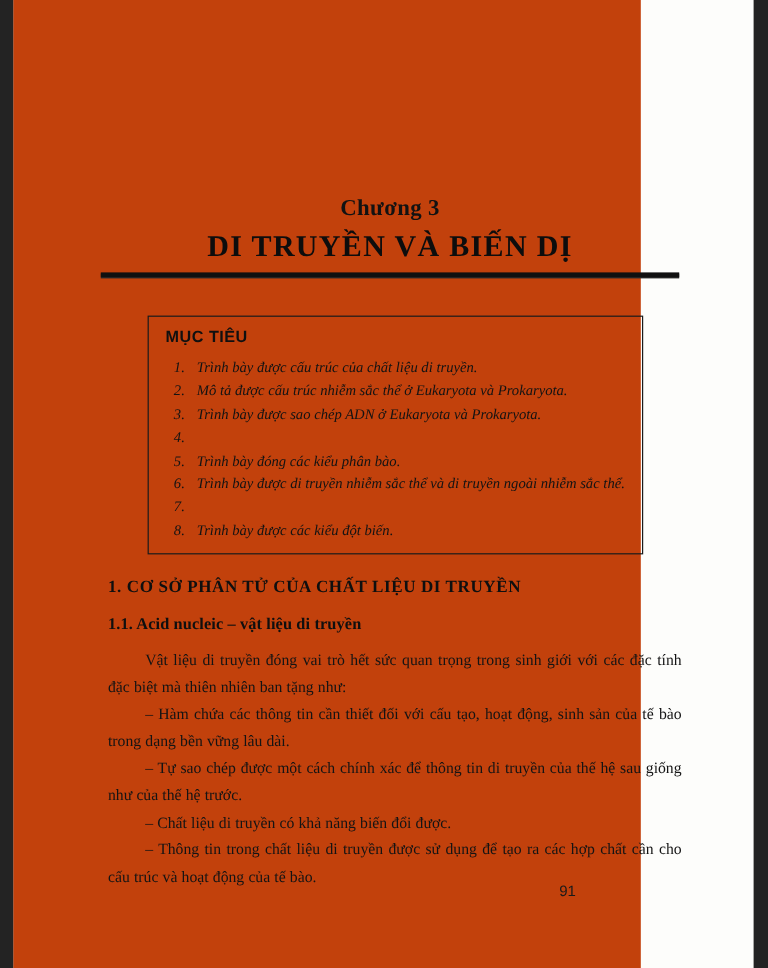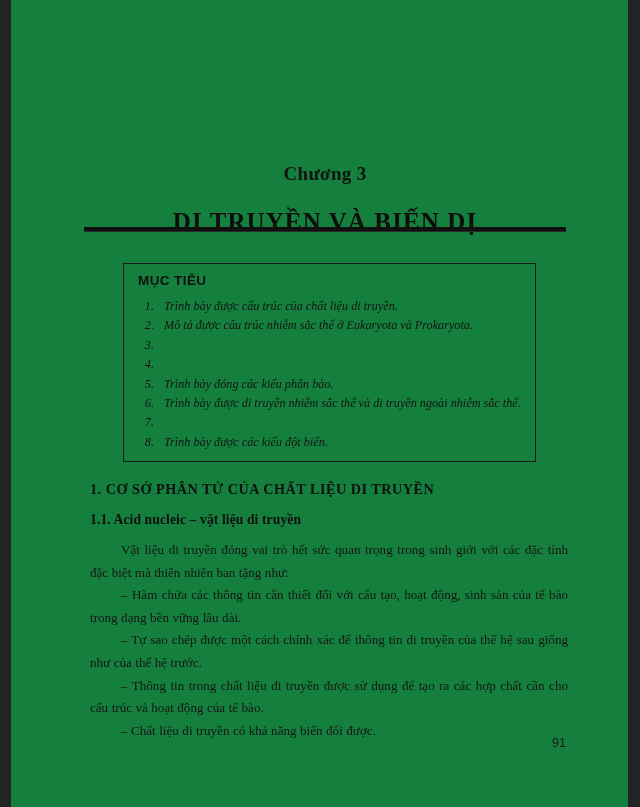--- a/index.html
+++ b/index.html
@@ -28,22 +28,22 @@
     top: 0;
     height: 807px;
     background: #232323;
   }
   .gutter-left  { left: 0;   width: 11px; }
   .gutter-right { right: 0;  width: 12px; }
 
   .sheet {
     position: absolute;
     left: 11px; top: 0;
-    width: 617px; height: 807px;
-    background: #15803d;
+    width: 523px; height: 807px;
+    background: #c2410c;
   }
 
   
   .chapter-head {
     position: absolute;
     left: 73px; top: 163px;
     width: 482px;
     text-align: center;
   }
   .chapter-number {
@@ -51,21 +51,21 @@
     font-weight: bold;
     letter-spacing: 0.3px;
     color: #121212;
     line-height: 1.15;
   }
   .chapter-title {
     font-size: 25px;
     font-weight: bold;
     letter-spacing: 1.1px;
     color: #0d0d0d;
-    margin-top: 22px;
+    margin-top: 6px;
     line-height: 1.18;
   }
   .title-rule {
     position: absolute;
     left: 73px; top: 227px;
     width: 482px;
     height: 4px;
     background: #101010;
     box-shadow: 0 1px 0 0 #2a2a2a;
   }
@@ -150,21 +150,21 @@
     text-align: justify;
     text-indent: 31px;
     word-spacing: 0.2px;
   }
 
   
   .page-number {
     position: absolute;
     left: 455px; top: 736px;
     width: 100px;
-    text-align: right;
+    text-align: left;
     font-family: "Liberation Sans", "DejaVu Sans", sans-serif;
     font-size: 12.5px;
     color: #1a1a1a;
   }
 </style>
 </head>
 <body>
 
 <div class="page">
 
@@ -182,20 +182,21 @@
           <li class="objective-item">
             <span class="objective-num">1.</span>
             <span class="objective-text">Trình bày được cấu trúc của chất liệu di truyền.</span>
           </li>
           <li class="objective-item">
             <span class="objective-num">2.</span>
             <span class="objective-text">Mô tả  được cấu trúc nhiễm sắc thể ở Eukaryota và Prokaryota.</span>
           </li>
           <li class="objective-item">
             <span class="objective-num">3.</span>
+            <span class="objective-text">Trình bày được sao chép ADN ở Eukaryota và Prokaryota.</span>
           </li>
           <li class="objective-item">
             <span class="objective-num">4.</span>
           </li>
           <li class="objective-item">
             <span class="objective-num">5.</span>
             <span class="objective-text">Trình bày đóng các kiểu phân bào.</span>
           </li>
           <li class="objective-item">
             <span class="objective-num">6.</span>
@@ -211,22 +212,22 @@
         </ul>
     </div>
 
     <div class="section-heading level1">1. CƠ SỞ PHÂN TỬ CỦA CHẤT LIỆU DI TRUYỀN</div>
     <div class="section-heading level2">1.1. Acid nucleic – vật liệu di truyền</div>
 
     <div class="body-copy" id="body-copy">
         <p class="para">Vật liệu di truyền đóng vai trò hết sức quan trọng trong sinh giới với các đặc tính đặc biệt mà thiên nhiên ban tặng như:</p>
         <p class="para">– Hàm chứa các thông tin cần thiết đối với cấu tạo, hoạt động, sinh sản của tế bào trong dạng bền vững lâu dài.</p>
         <p class="para">– Tự sao chép được một cách chính xác để thông tin di truyền của thế hệ sau giống như của thế hệ trước.</p>
+        <p class="para">– Chất liệu di truyền có khả năng biến đổi được.</p>
         <p class="para">– Thông tin trong chất liệu di truyền được sử dụng để tạo ra các hợp chất cần cho cấu trúc và hoạt động của tế bào.</p>
-        <p class="para">– Chất liệu di truyền có khả năng biến đổi được.</p>
       </div>
 
     <div class="page-number">91</div>
 
   </div>
 
   <div class="gutter gutter-left"></div>
   <div class="gutter gutter-right"></div>
 
 </div>

